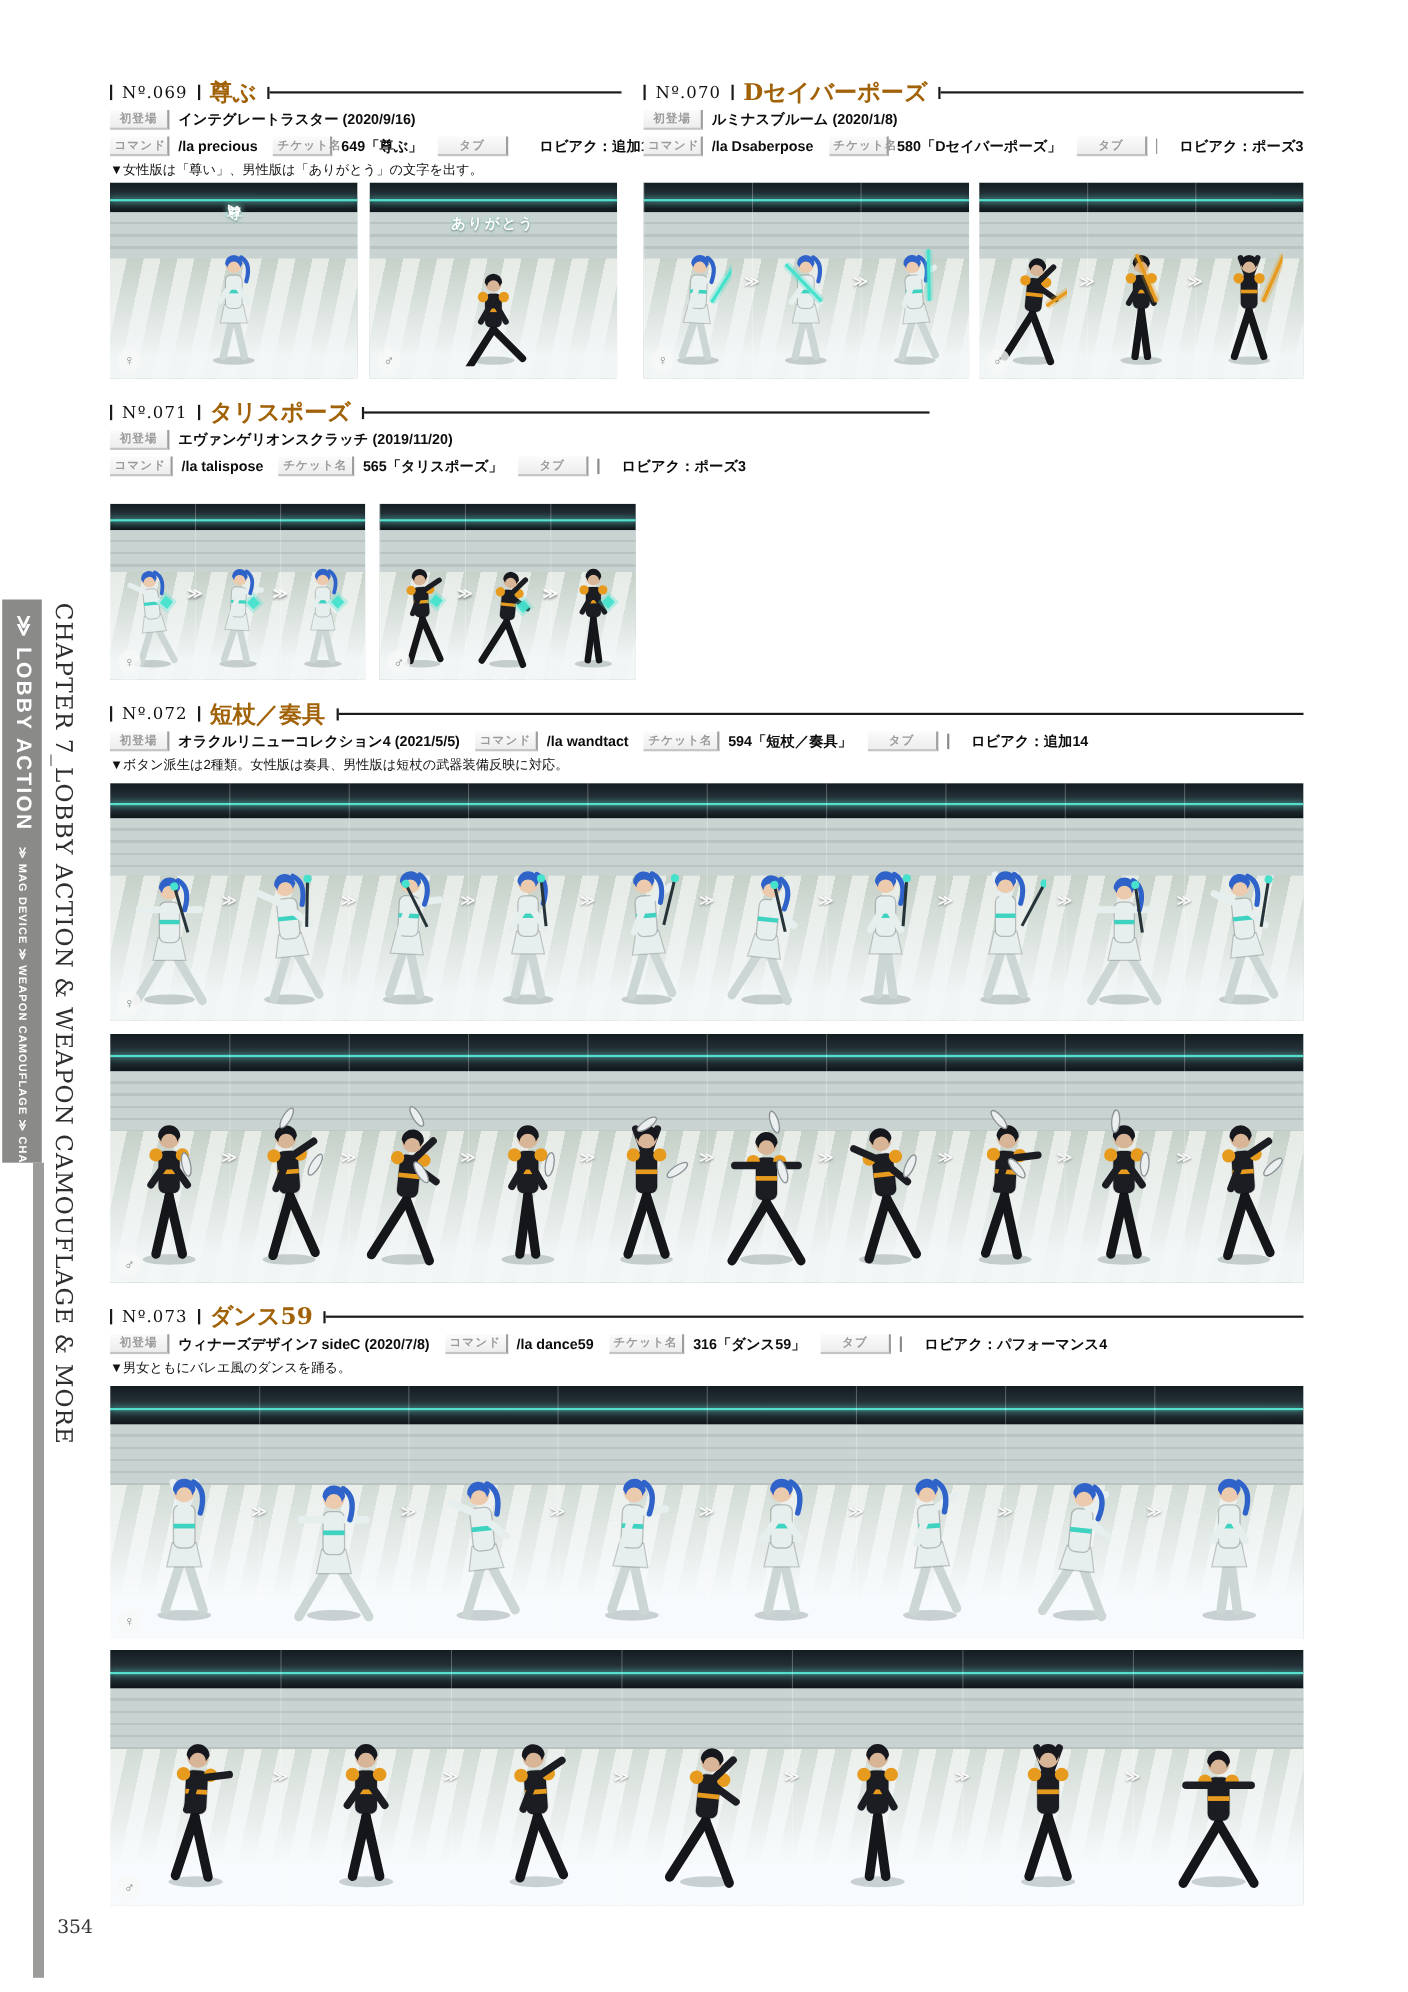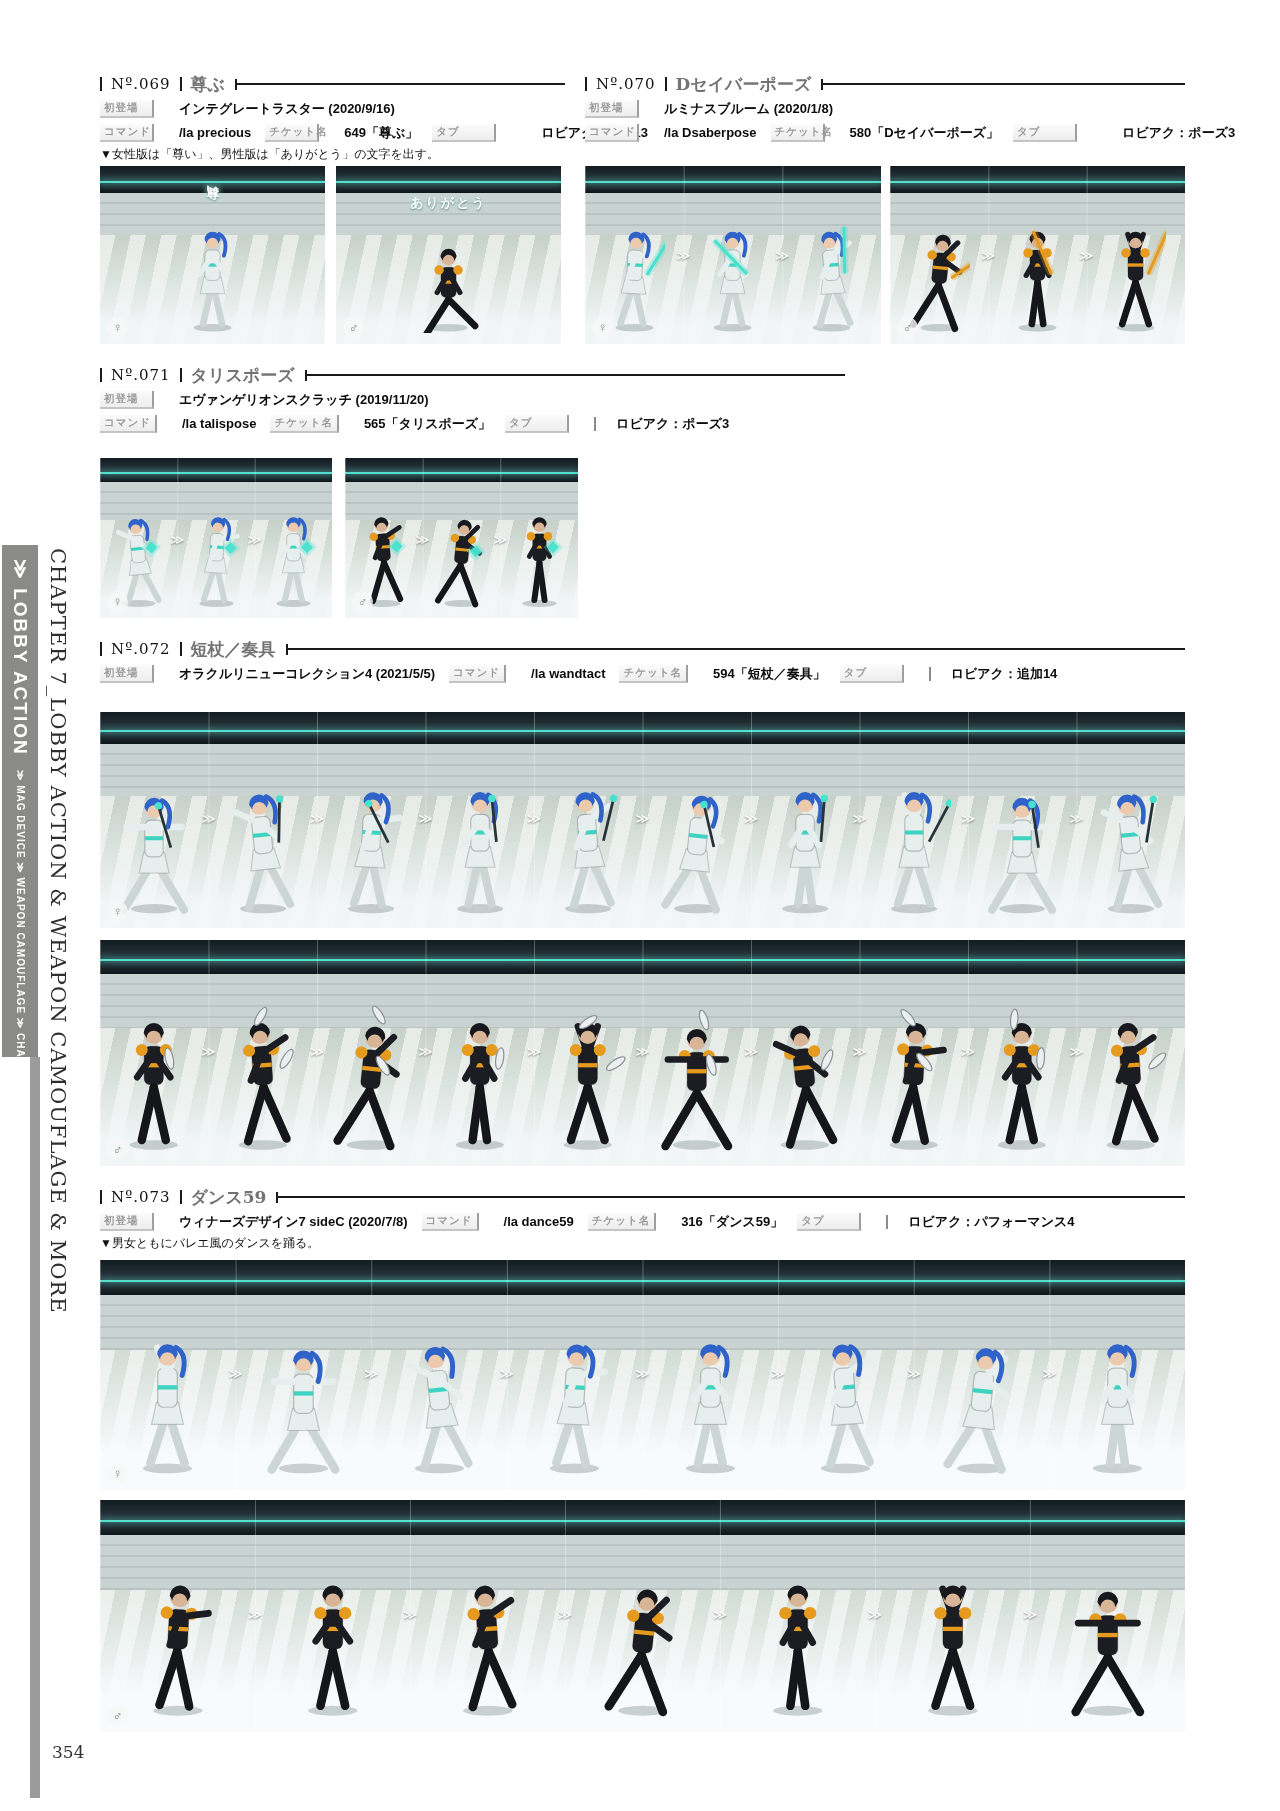--- a/index.html
+++ b/index.html
@@ -16,28 +16,28 @@
                  font-family:"DejaVu Serif","Liberation Serif",serif;font-size:21px;letter-spacing:1px;
                  color:#2e2e2e;white-space:nowrap;}
   .page-number{position:absolute;left:52px;top:1742px;font-family:"DejaVu Serif","Liberation Serif",serif;
                font-size:17px;color:#333;}
 
   
   .entry{position:absolute;}
   .entry-head{display:flex;align-items:center;height:18px;}
   .vbar{width:2px;height:14px;background:#1a1a1a;margin-right:9px;}
   .eno{font-family:"DejaVu Serif","Liberation Serif",serif;font-size:15px;letter-spacing:1px;margin-right:9px;color:#111;}
-  .etitle{font-family:"DejaVu Serif","Liberation Serif",serif;font-weight:bold;font-size:17px;margin-right:10px;color:#737373;white-space:nowrap;}
+  .etitle{font-family:"DejaVu Serif","Liberation Serif",serif;font-weight:bold;font-size:21px;margin-right:10px;color:#a16207;white-space:nowrap;}
   .tick{width:2px;height:11px;background:#1a1a1a;}
   .rule{flex:1;height:1.5px;background:#1a1a1a;}
 
   .meta{display:flex;align-items:center;white-space:nowrap;margin-top:7px;height:17px;}
-  .badge{display:inline-block;min-width:44px;text-align:left;color:#9b9b9b;font-size:10.5px;font-weight:bold;
+  .badge{display:inline-block;min-width:44px;text-align:center;color:#9b9b9b;font-size:10.5px;font-weight:bold;
          letter-spacing:1px;padding:1px 4px 1px;background:linear-gradient(#fbfbfb,#ededed);
-         border-bottom:2px solid #c4c4c4;border-right:2px solid #9e9e9e;margin-right:25px;}
+         border-bottom:2px solid #c4c4c4;border-right:2px solid #9e9e9e;margin-right:8px;}
   .badge.tabb{min-width:54px;}
   .val{font-size:13px;font-weight:bold;margin-right:14px;color:#0c0c0c;}
   .sep{display:inline-block;width:2px;height:14px;background:#8b8b8b;margin-right:8px;}
   .val.lob{margin-right:0;margin-left:12px;}
   .desc{margin-top:5px;font-size:12px;color:#111;white-space:nowrap;}
 
   
   .shot{position:absolute;overflow:hidden;background:#c7d1d0;}
   .sb-band{position:absolute;left:0;right:0;top:0;height:15%;background:linear-gradient(#121c21,#2c3a41 60%,#0d1519);}
   .sb-glow{position:absolute;left:0;right:0;top:8.5%;height:2px;background:#57e8d5;box-shadow:0 0 6px #57e8d5;opacity:.95;}
@@ -523,20 +523,21 @@
       <span class="badge">初登場</span>
       <b class="val">オラクルリニューコレクション4 (2021/5/5)</b>
       <span class="badge">コマンド</span>
       <b class="val">/la wandtact</b>
       <span class="badge">チケット名</span>
       <b class="val">594「短杖／奏具」</b>
       <span class="badge tabb">タブ</span>
       <span class="sep"></span>
       <b class="val lob">ロビアク：追加14</b>
     </div>
+    <div class="desc">▼ボタン派生は2種類。女性版は奏具、男性版は短杖の武器装備反映に対応。</div>
   </section>
   <div class="shot" style="left:100px;top:712px;width:1085px;height:216px;">
       <div class="sb-band"></div>
       <div class="sb-glow"></div>
       <div class="sb-wall"></div>
       <div class="sb-floor"></div>
       <div class="figw" style="left: 17.1844px; bottom: 12.96px;">
         <svg viewBox="-30 0 60 124" width="74.1312" height="142.56" xmlns="http://www.w3.org/2000/svg">
     <ellipse cx="0" cy="118" rx="20" ry="4" fill="rgba(60,80,80,.25)"></ellipse>
     <g transform="translate(0,5) rotate(0 0 60)">

